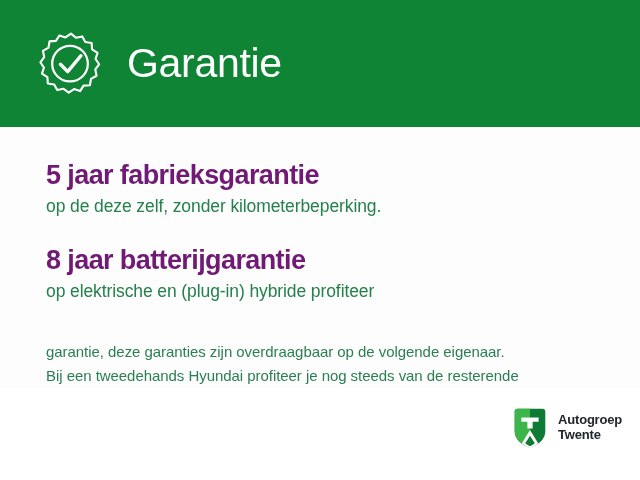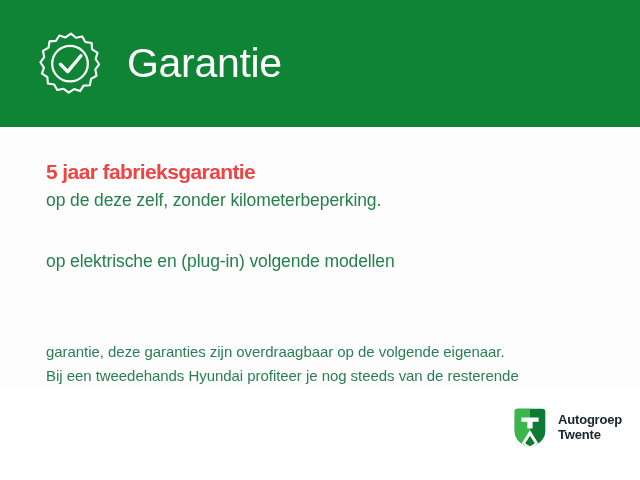--- a/index.html
+++ b/index.html
@@ -68,23 +68,23 @@
 
   .block {
     position: absolute;
     left: 46px;
   }
 
   .block-warranty { top: 33px; }
   .block-battery  { top: 118px; }
 
   .headline {
-    font-size: 21px;
+    font-size: 27px;
     font-weight: bold;
-    color: #ef4444;
+    color: #701a75;
     letter-spacing: -0.6px;
     line-height: 1.12;
     margin: 0;
     white-space: nowrap;
     font-family: "Liberation Sans", sans-serif;
   }
 
   .subline {
     font-size: 17.5px;
     font-weight: 400;
@@ -160,21 +160,22 @@
   </div>
 
   <div class="content">
 
     <div class="block block-warranty">
       <div class="headline">5 jaar fabrieksgarantie</div>
       <div class="subline">op de deze zelf, zonder kilometerbeperking.</div>
     </div>
 
     <div class="block block-battery">
-      <div class="subline">op elektrische en (plug-in) volgende modellen</div>
+      <div class="headline">8 jaar batterijgarantie</div>
+      <div class="subline">op elektrische en (plug-in) hybride profiteer</div>
     </div>
 
     <div class="note">
       <div>garantie, deze garanties zijn overdraagbaar op de volgende eigenaar.</div>
       <div>Bij een tweedehands Hyundai profiteer je nog steeds van de resterende</div>
     </div>
 
     <div class="logo">
       <svg class="logo-mark" viewBox="0 0 80 92" aria-hidden="true">
         <path d="M8 12 C8 8 10 6 14 6 L66 6 C70 6 72 8 72 12

